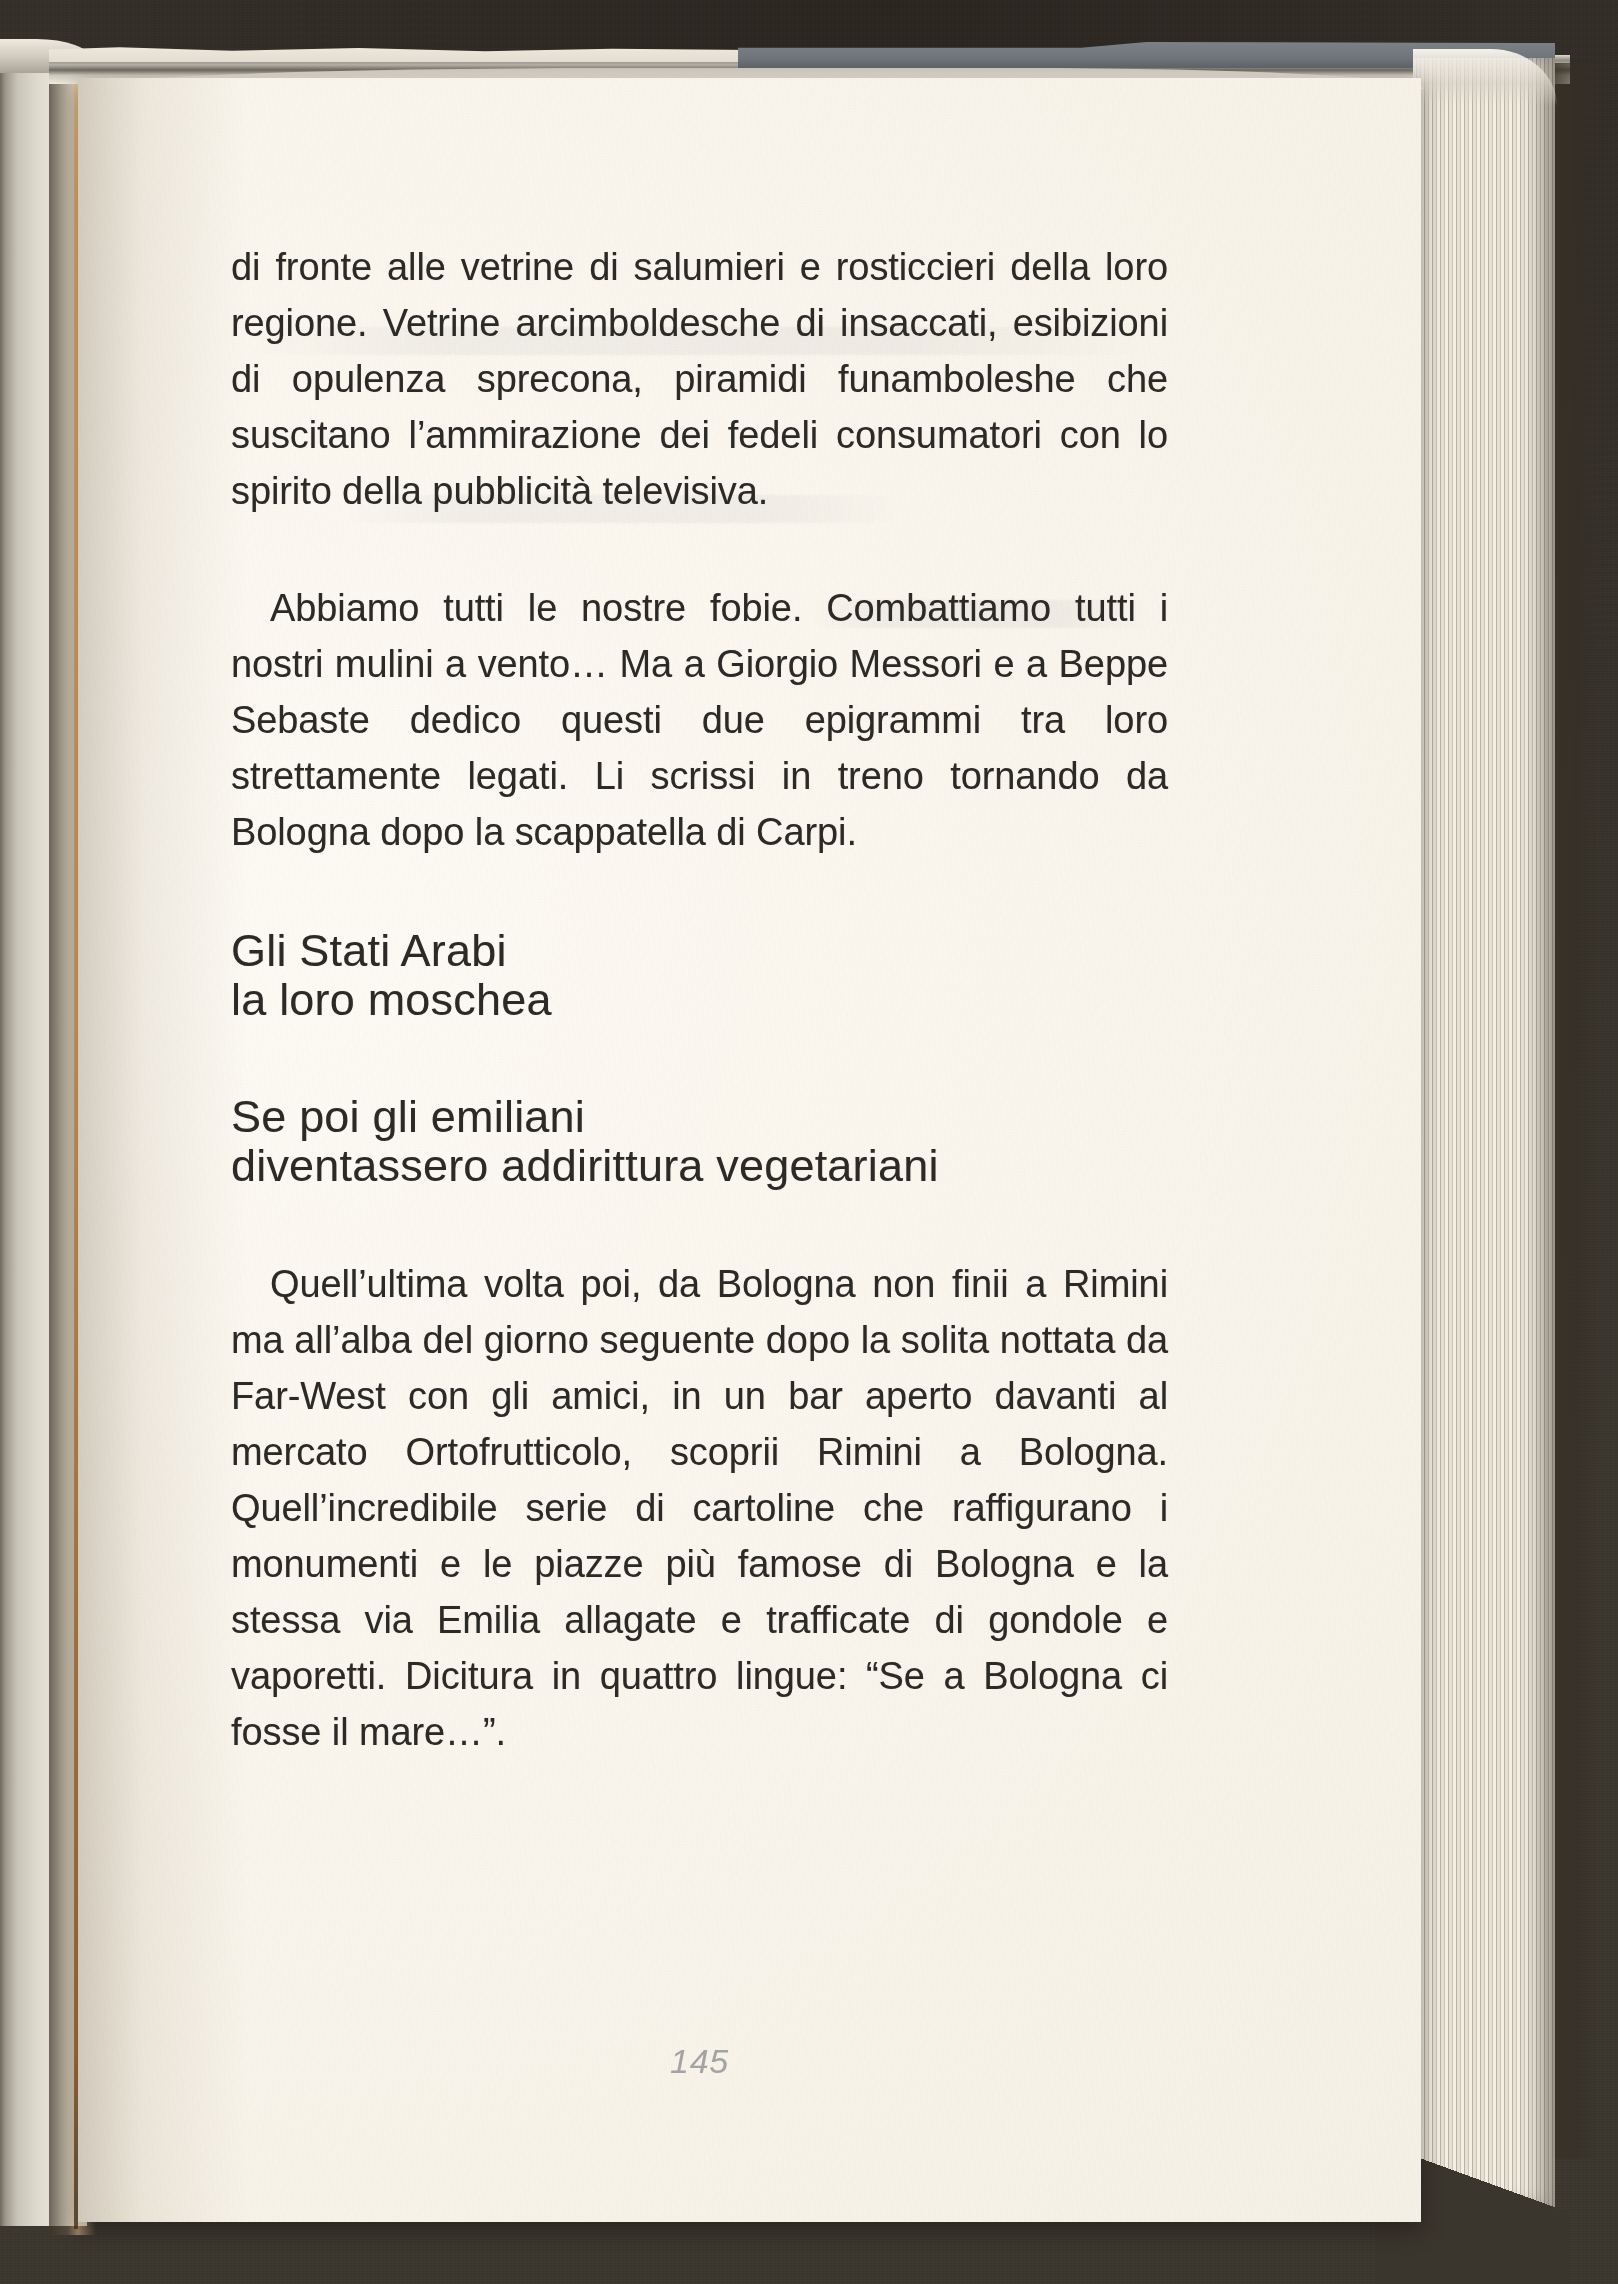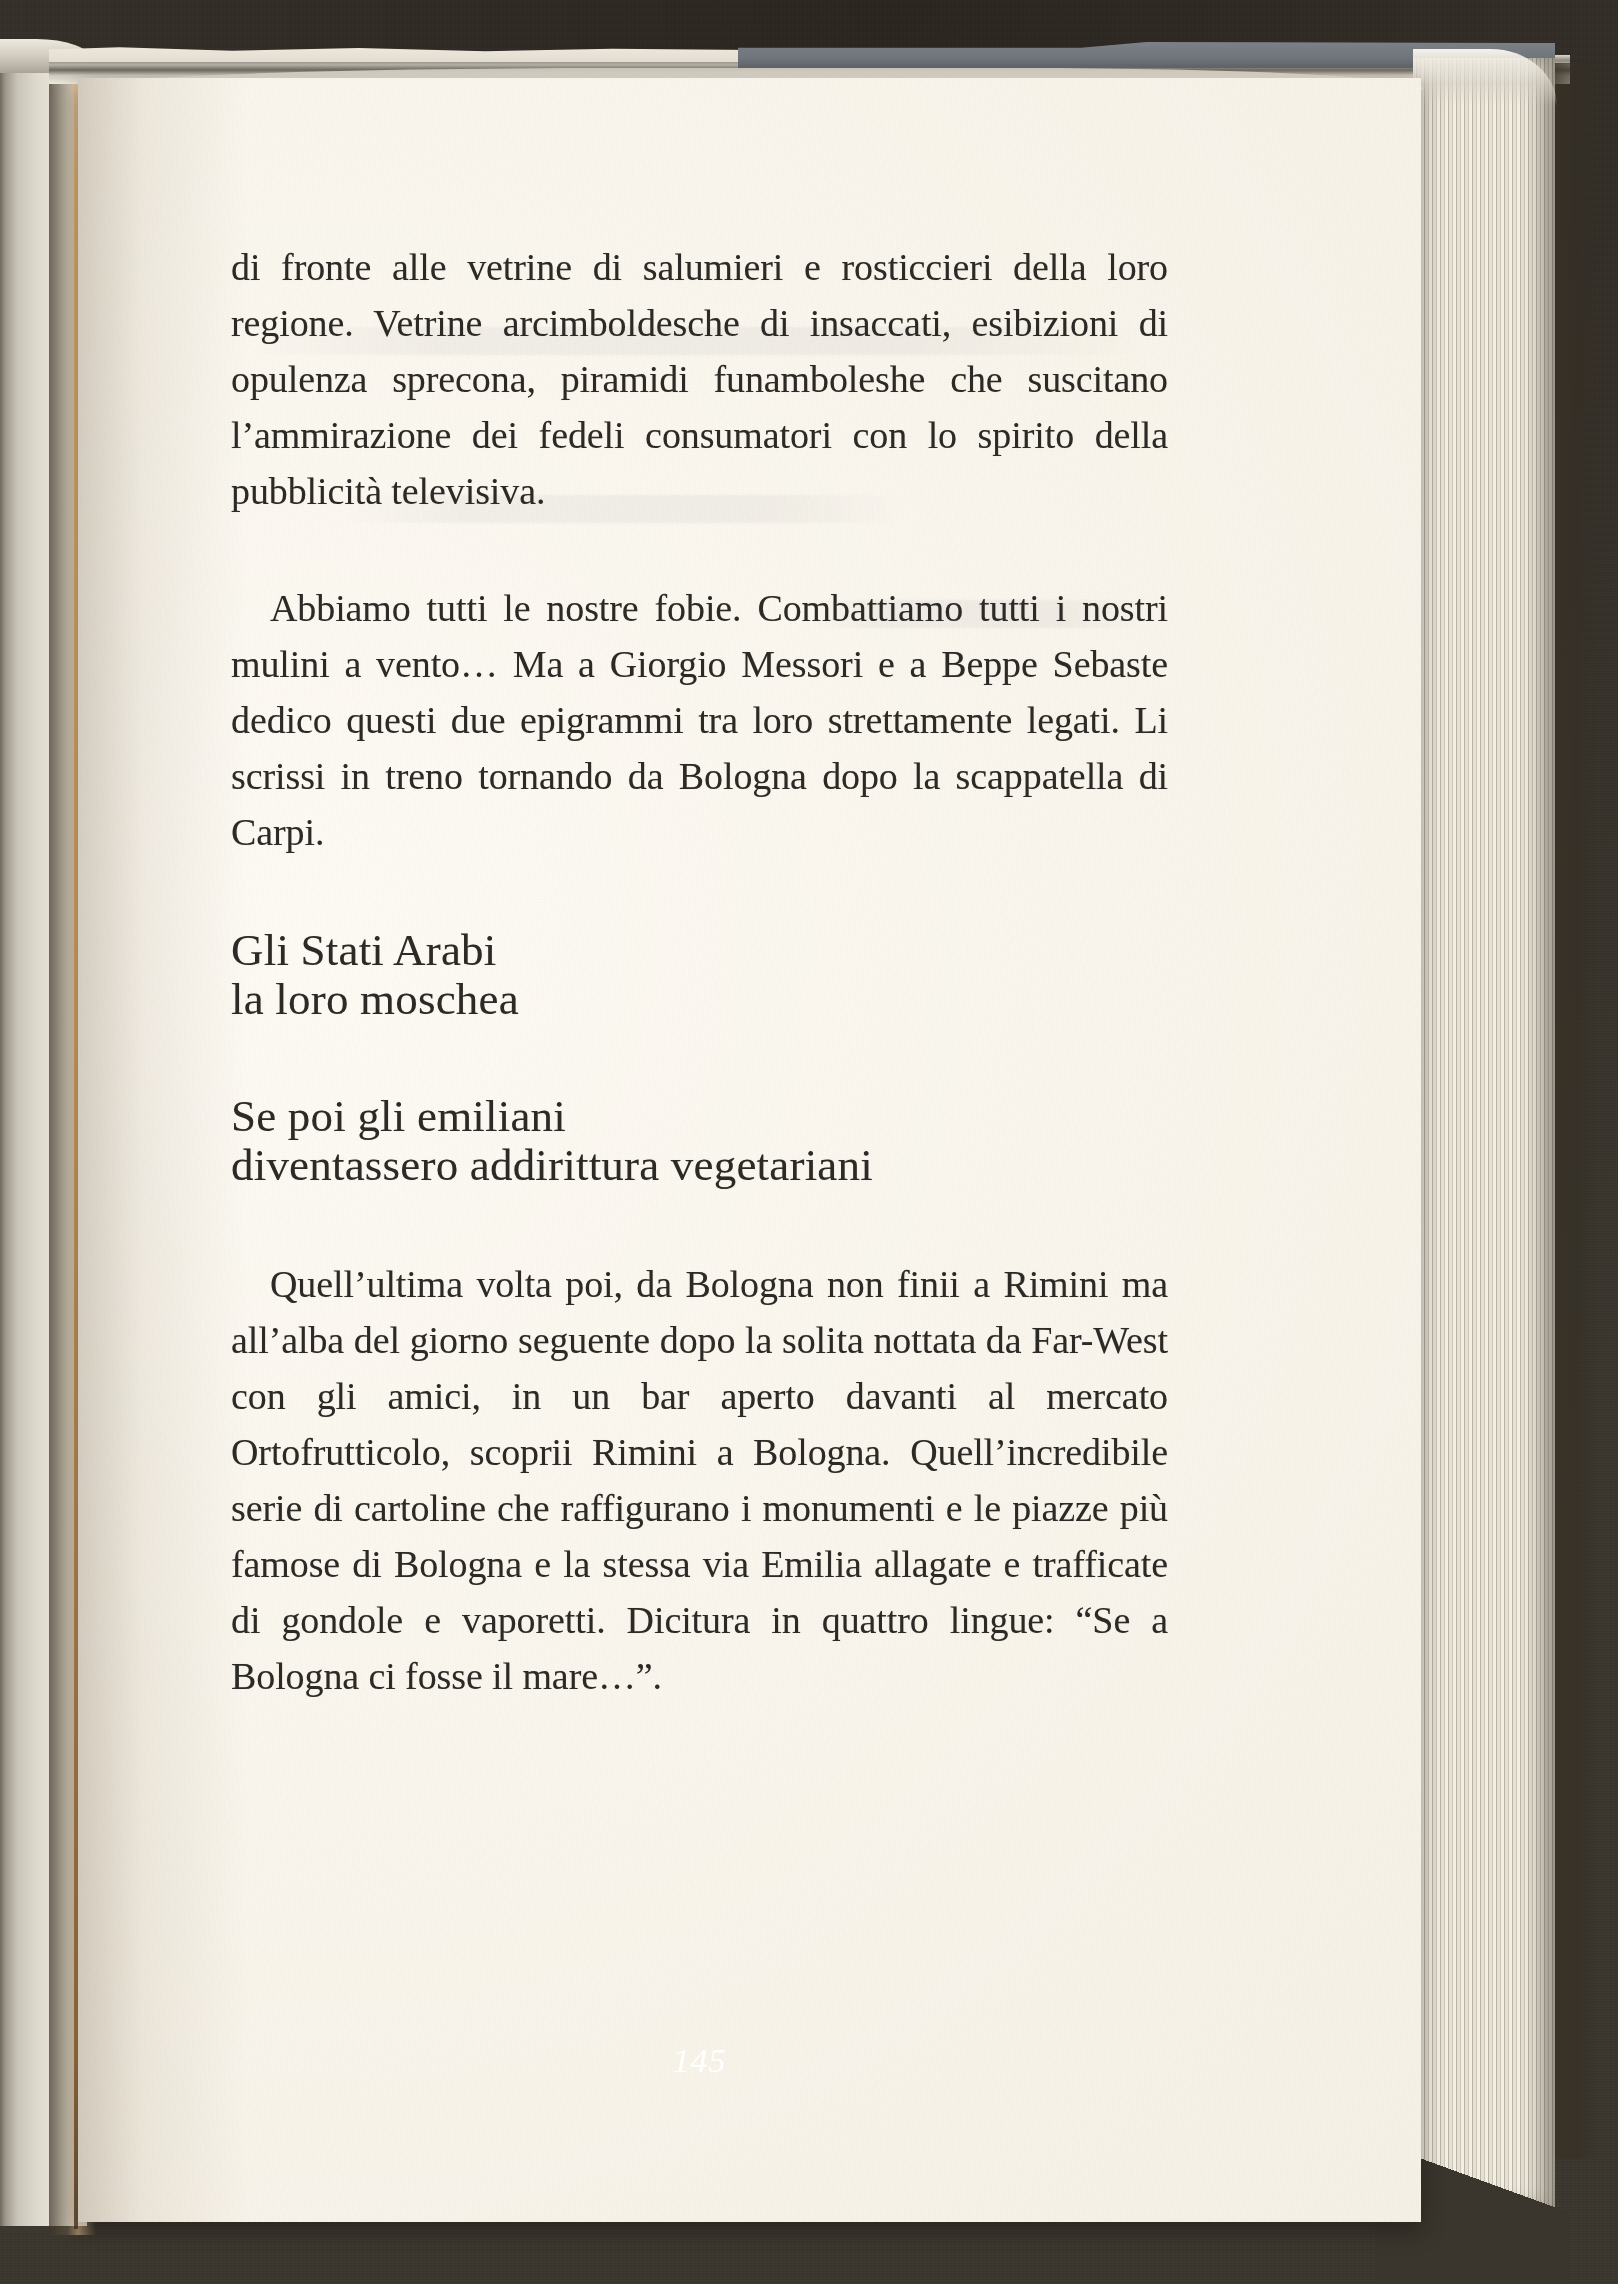--- a/index.html
+++ b/index.html
@@ -8,21 +8,21 @@
     padding: 0;
     background: #2f2a24;
   }
 
   .scan {
     position: relative;
     width: 1618px;
     height: 2284px;
     overflow: hidden;
     background: #332e27;
-    font-family: Liberation Serif, serif;
+    font-family: Liberation Sans, sans-serif;
   }
 
   
   .backdrop {
     position: absolute;
     inset: 0;
     background:
       radial-gradient(ellipse 120% 70% at 55% 0%, #2a251f 0%, #36312a 55%, #3b362e 100%);
   }
   .backdrop::after {
@@ -245,21 +245,21 @@
   .gap-c { height: 68px; }
 
   .folio {
     position: absolute;
     left: 231px;
     top: 2042px;
     width: 937px;
     text-align: center;
     font-size: 34px;
     font-style: italic;
-    color: #ffffff;
+    color: #a3a3a3;
     letter-spacing: 0.8px;
   }
 
   
   .showthrough {
     position: absolute;
     left: 243px;
     width: 906px;
     height: 27.5px;
     opacity: .055;

